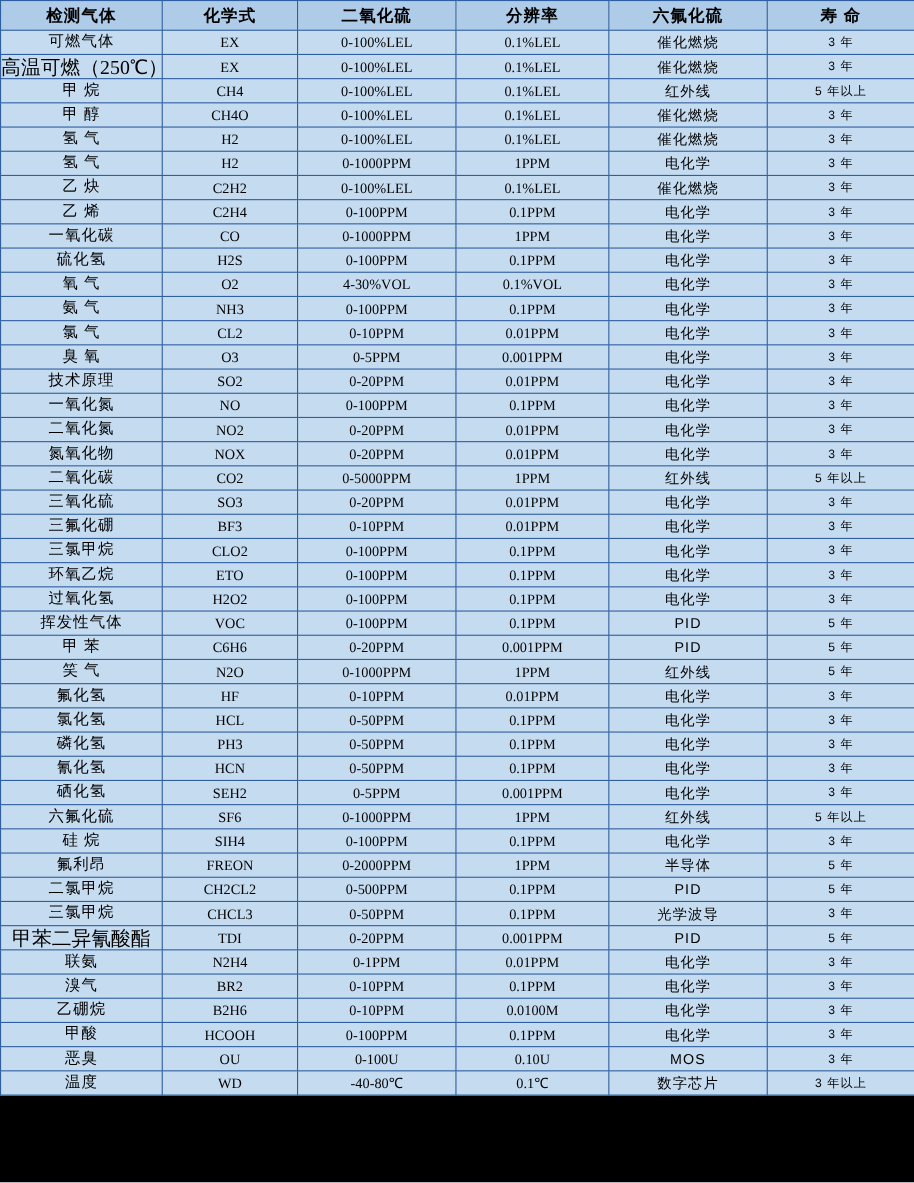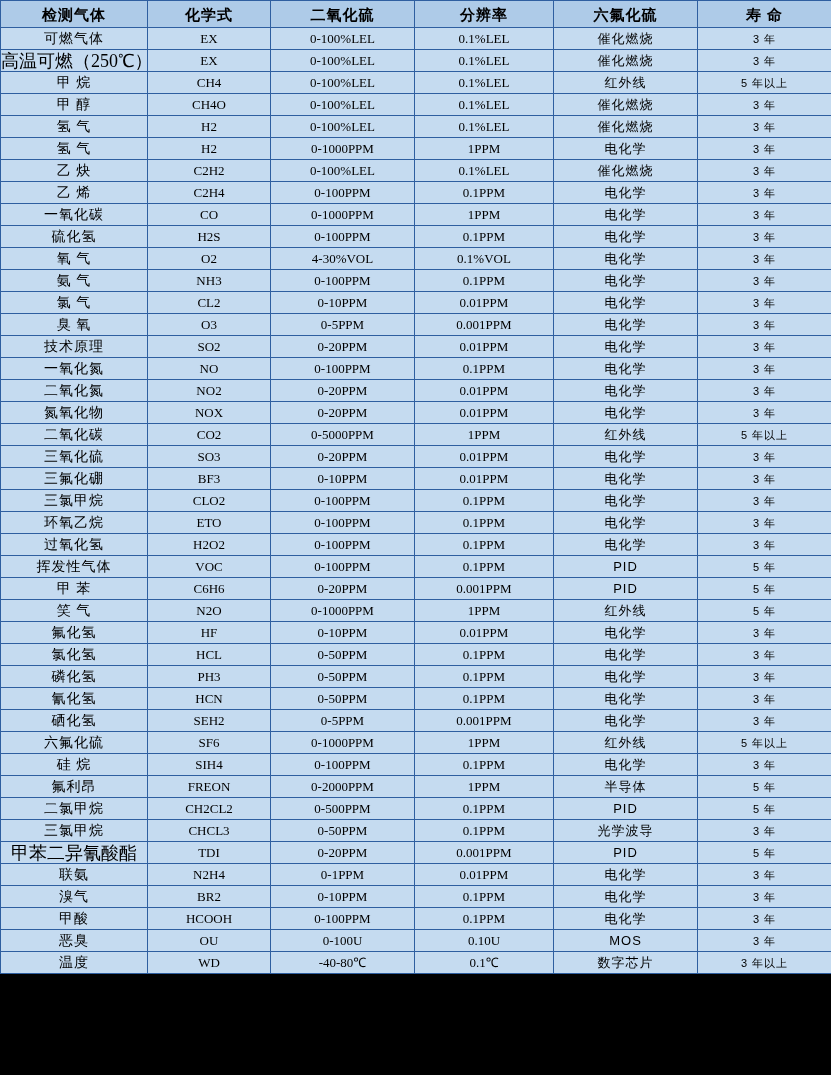--- a/index.html
+++ b/index.html
@@ -418,20 +418,28 @@
         </tr>
         <tr>
           <td class="name">溴气</td>
           <td class="formula">BR2</td>
           <td class="range">0-10PPM</td>
           <td class="res">0.1PPM</td>
           <td class="tech">电化学</td>
           <td class="life">3 年</td>
         </tr>
         <tr>
+          <td class="name">乙硼烷</td>
+          <td class="formula">B2H6</td>
+          <td class="range">0-10PPM</td>
+          <td class="res">0.0100M</td>
+          <td class="tech">电化学</td>
+          <td class="life">3 年</td>
+        </tr>
+        <tr>
           <td class="name">甲酸</td>
           <td class="formula">HCOOH</td>
           <td class="range">0-100PPM</td>
           <td class="res">0.1PPM</td>
           <td class="tech">电化学</td>
           <td class="life">3 年</td>
         </tr>
         <tr>
           <td class="name">恶臭</td>
           <td class="formula">OU</td>

